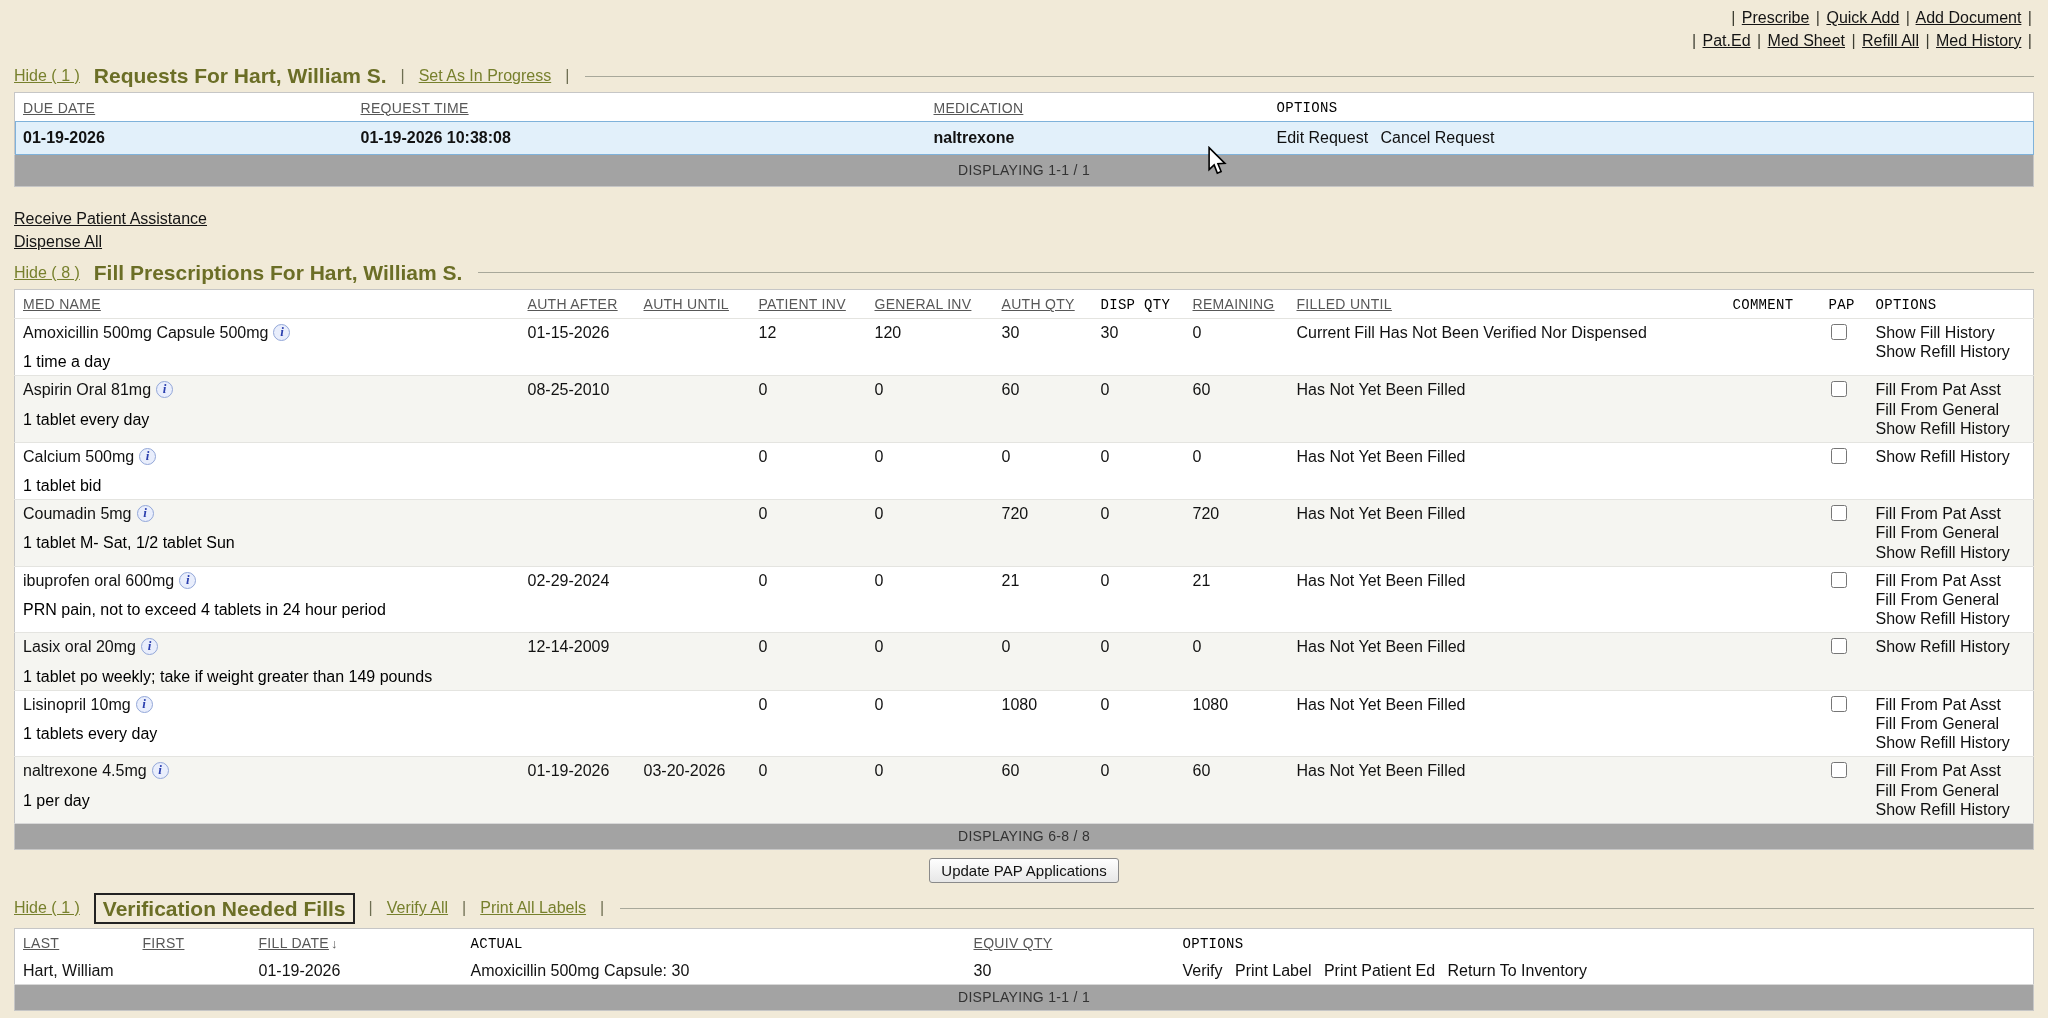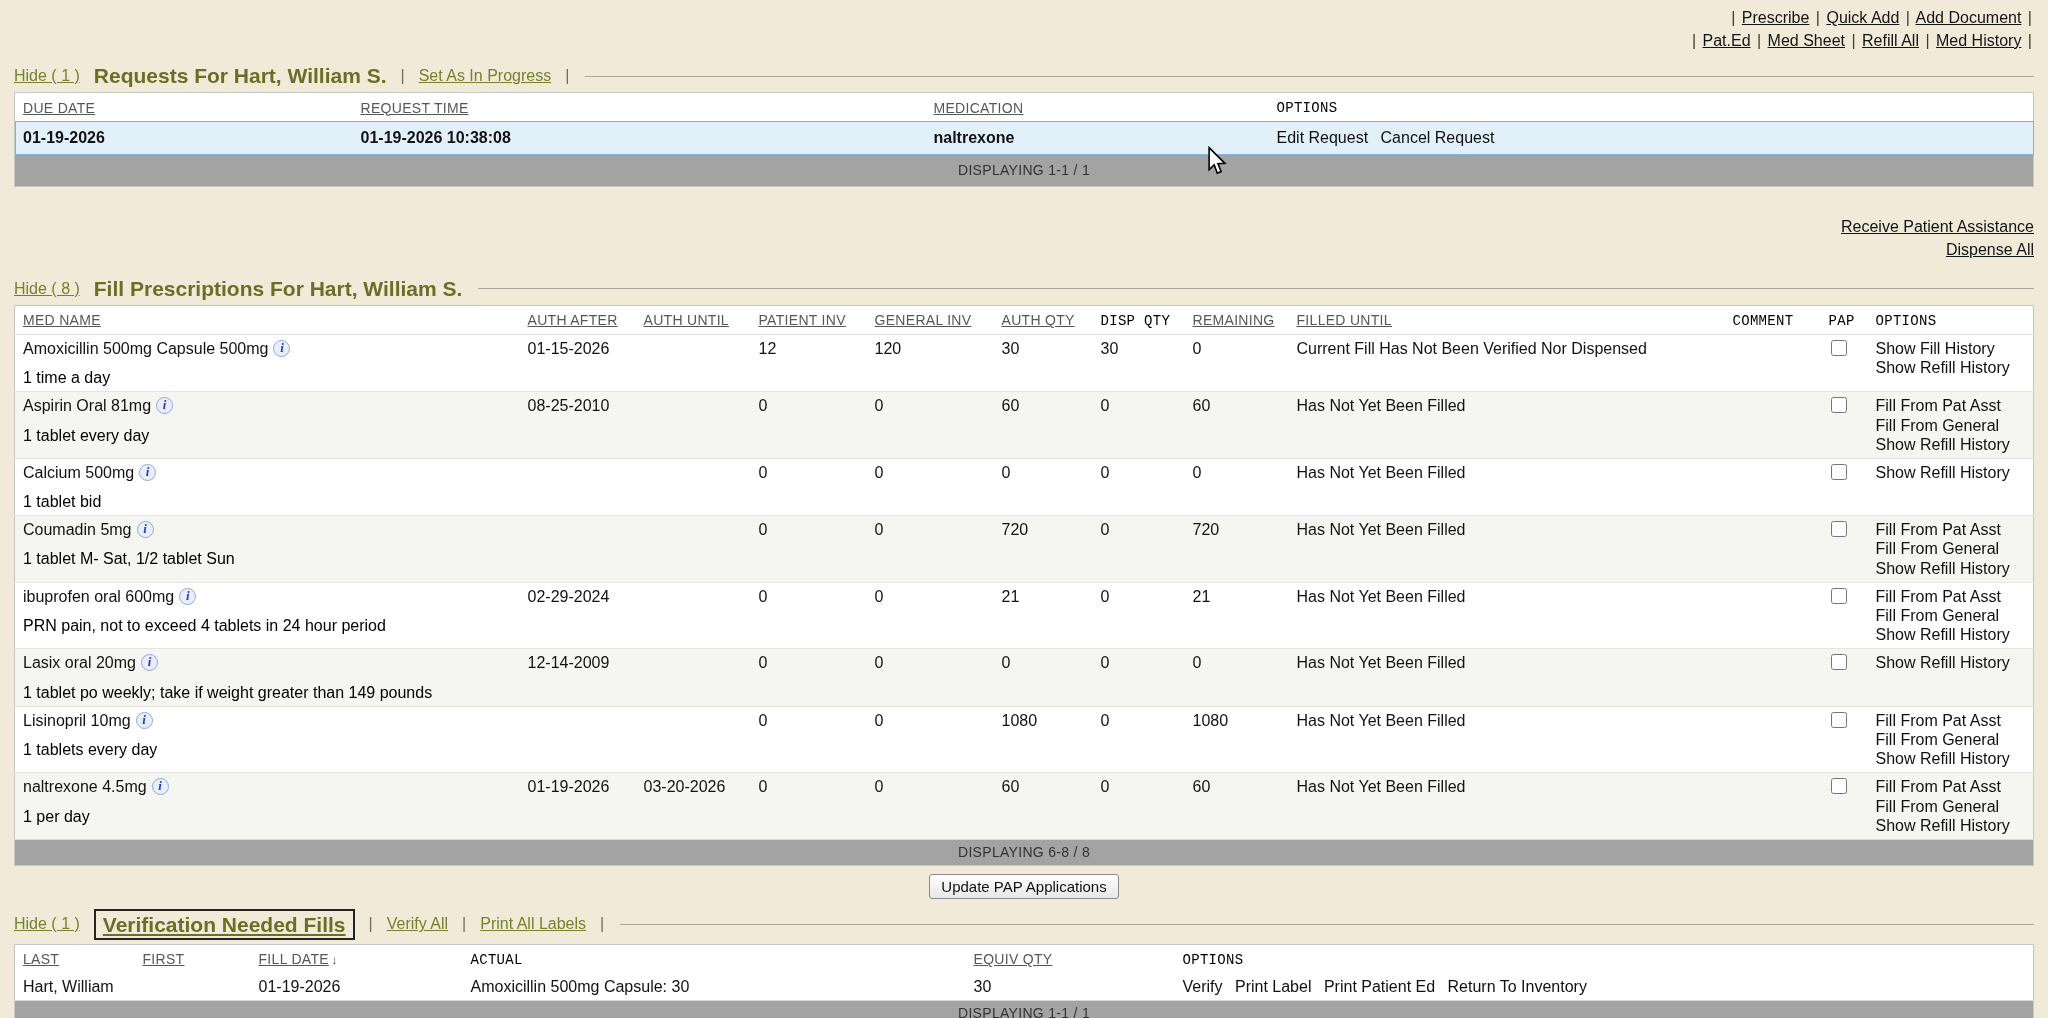--- a/index.html
+++ b/index.html
@@ -17,27 +17,27 @@
 
   
   .nav-row { text-align:right; line-height:23px; white-space:nowrap; }
   .nav-row a { color:#141414; text-decoration:underline; }
   .pipe { color:#3c3c30; }
   .nav-row .pipe { margin:0 2px; }
 
   
   .legend { display:flex; align-items:center; gap:14px; white-space:nowrap; }
   .legend.requests { margin-top:12px; }
-  .legend.fills { margin-top:16px;text-align:center; }
+  .legend.fills { margin-top:8px;text-align:center; }
   .legend.verification { margin-top:10px; }
   .glink { color:#77802d; text-decoration:underline; font-size:16px; }
   .sec-title { color:#6b6e26; font-weight:bold; font-size:21px; }
   .legend .pipe { color:#6e6e52; }
   .rule { flex:1; border-top:1px solid #a8a89a; height:0; margin-left:2px; }
-  .boxed { border:2px solid #222222; padding:1px 7px; line-height:1.2; display:inline-block;text-decoration:underline; }
+  .boxed { border:2px solid #222222; padding:1px 7px; line-height:1.2; display:inline-block; }
 
   
   table.grid {
     width:100%;
     border-collapse:collapse;
     background:#ffffff;
     border:1px solid #c6c6c6;
     margin-top:4px;
     table-layout:fixed;
   }
@@ -65,21 +65,21 @@
     background:#e9eefc; border:1px solid #93a7d8; color:#2b3fae;
     font-family:"Liberation Serif", serif; font-style:italic; font-weight:bold;
     font-size:13px; line-height:14px; text-align:center;
     vertical-align:2px; margin-left:5px; cursor:pointer;
   }
   .opt { color:#101010; cursor:pointer; }
   .opt-inline { color:#101010; cursor:pointer; margin-right:8px; }
   input[type="checkbox"] { width:16px; height:16px; margin:1px 0 0 2px; cursor:pointer; }
 
   
-  .quick-links { text-align:right; margin-top:28px; line-height:23px; }
+  .quick-links { text-align:left; margin-top:20px; line-height:23px; }
   .quick-links a { color:#141414; text-decoration:underline; }
 
   
   .btn-row { text-align:center; margin:8px 0 4px; }
   button.pap {
     font-family:inherit; font-size:15px; color:#111111;
     padding:3px 11px; border:1px solid #8a8a8a; border-radius:3px;
     background:linear-gradient(#fefefe,#e7e7e7); cursor:pointer;
   }
 

